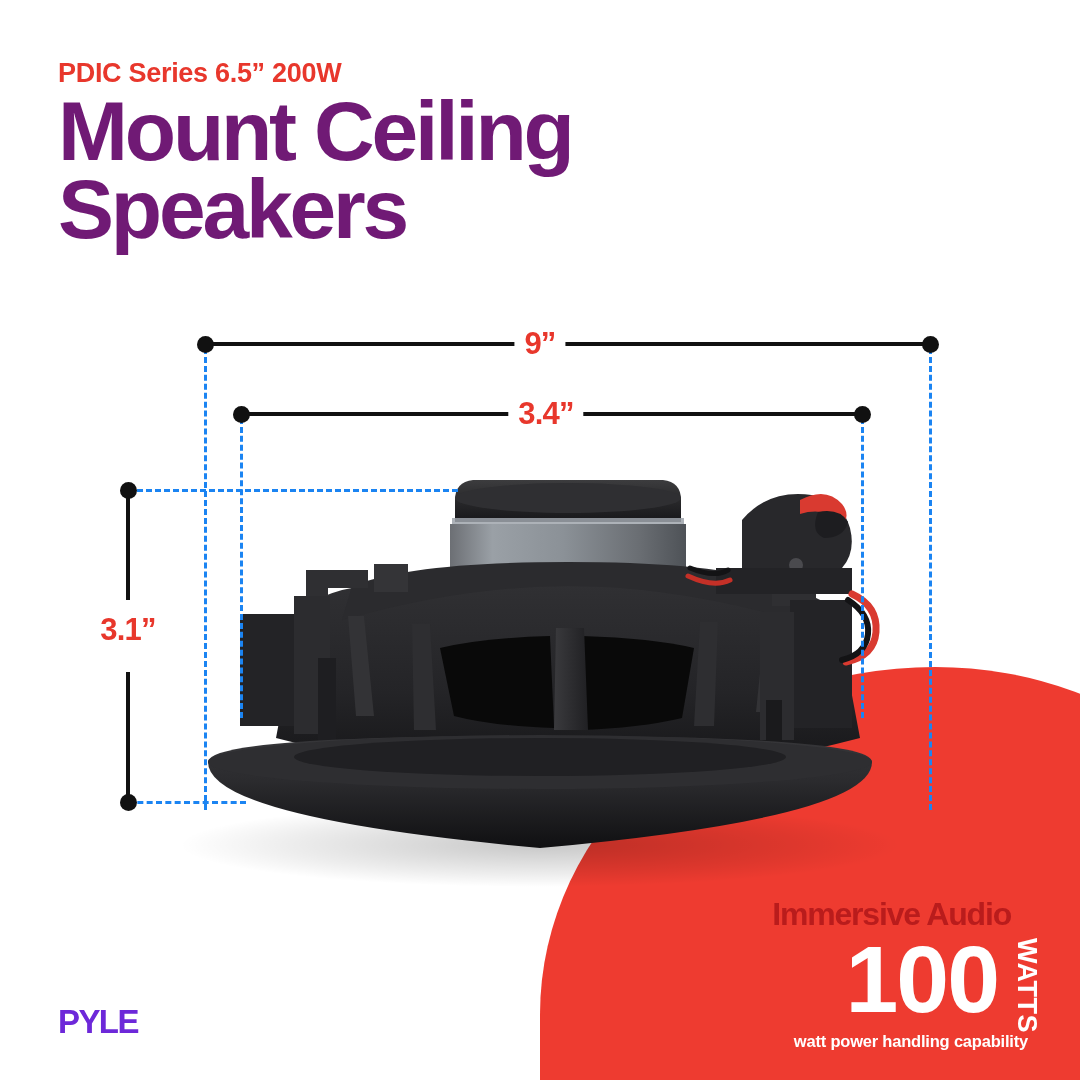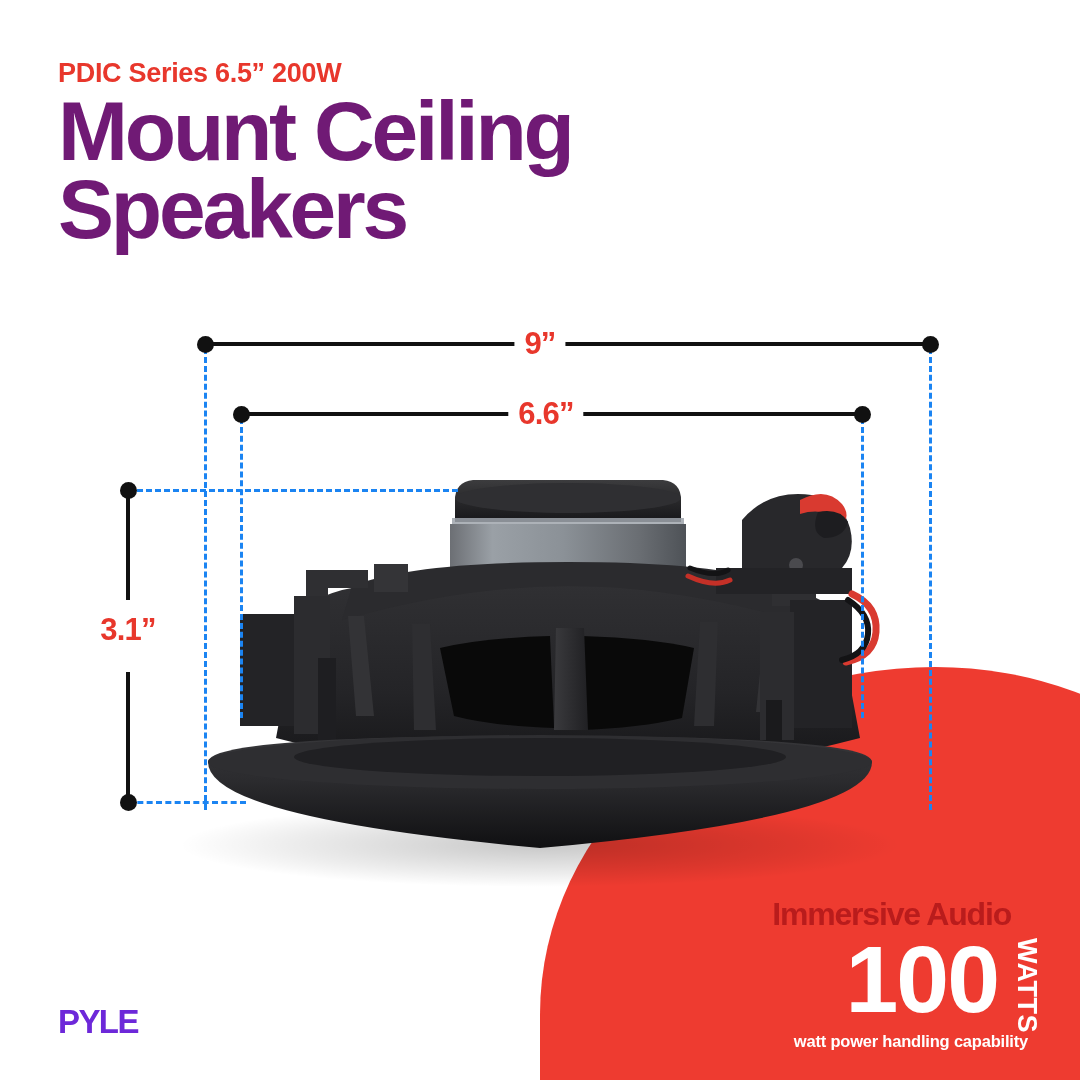--- a/index.html
+++ b/index.html
@@ -232,21 +232,21 @@
     <div class="dimline-h" style="left:205px; top:342px; width:725px;"></div>
     <div class="dim-label" style="left:540px; top:326px; transform:translateX(-50%);">9”</div>
     <div class="guide-v" style="left:204px; top:348px; height:462px;"></div>
     <div class="guide-v" style="left:929px; top:348px; height:462px;"></div>
   </div>
 
   <div>
     <div class="dot" style="left:233px; top:406px;"></div>
     <div class="dot" style="left:854px; top:406px;"></div>
     <div class="dimline-h" style="left:241px; top:412px; width:621px;"></div>
-    <div class="dim-label" style="left:546px; top:396px; transform:translateX(-50%);">6.6”</div>
+    <div class="dim-label" style="left:546px; top:396px; transform:translateX(-50%);">3.4”</div>
     <div class="guide-v" style="left:240px; top:418px; height:300px;"></div>
     <div class="guide-v" style="left:861px; top:418px; height:300px;"></div>
   </div>
 
   <div>
     <div class="dot" style="left:120px; top:482px;"></div>
     <div class="dot" style="left:120px; top:794px;"></div>
     <div class="dimline-v" style="left:126px; top:490px; height:110px;"></div>
     <div class="dimline-v" style="left:126px; top:672px; height:130px;"></div>
     <div class="dim-label no-bg" style="left:128px; top:612px; transform:translateX(-50%);">3.1”</div>

